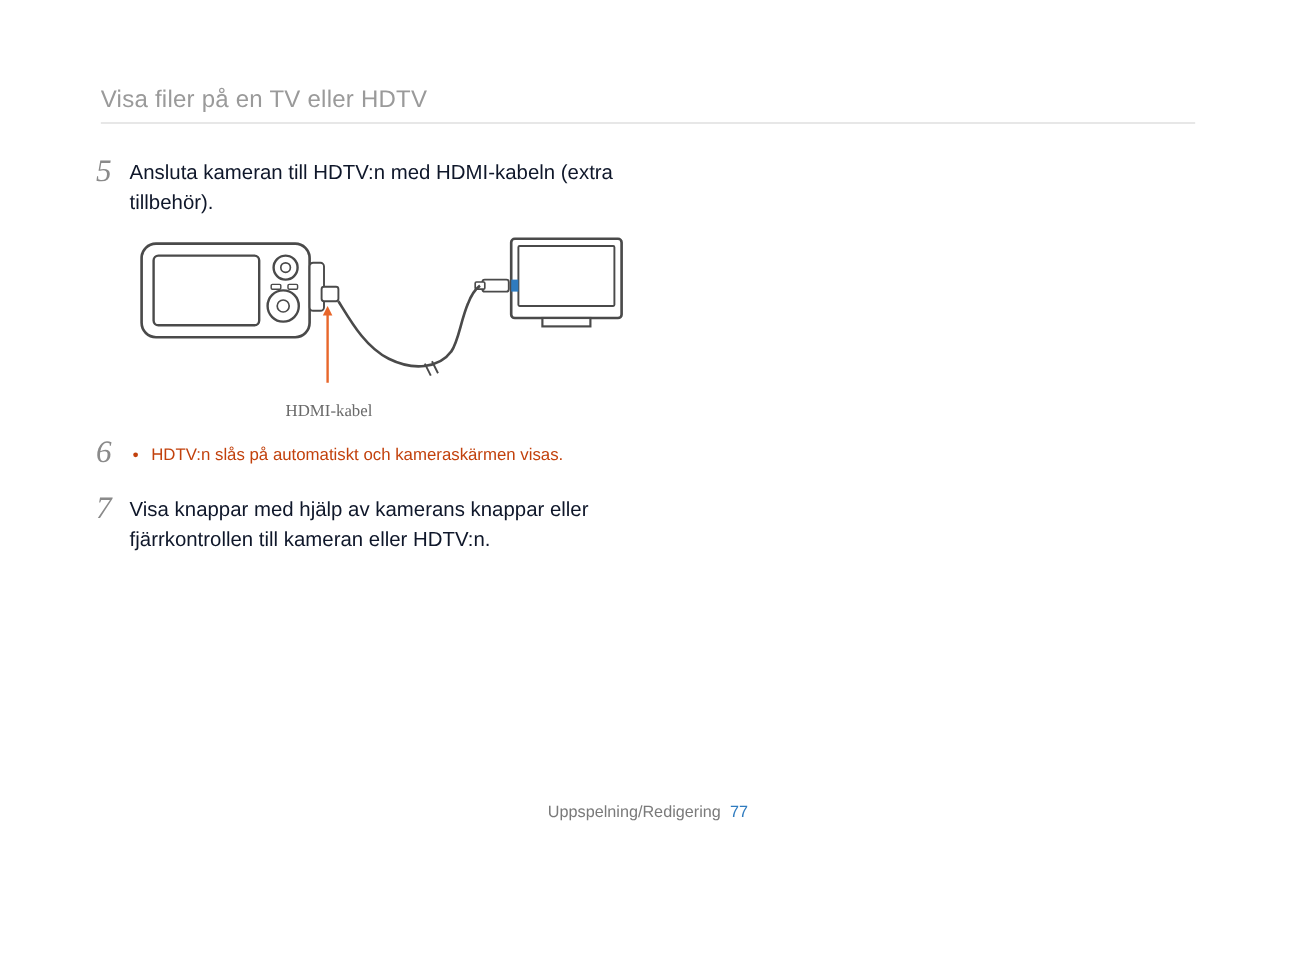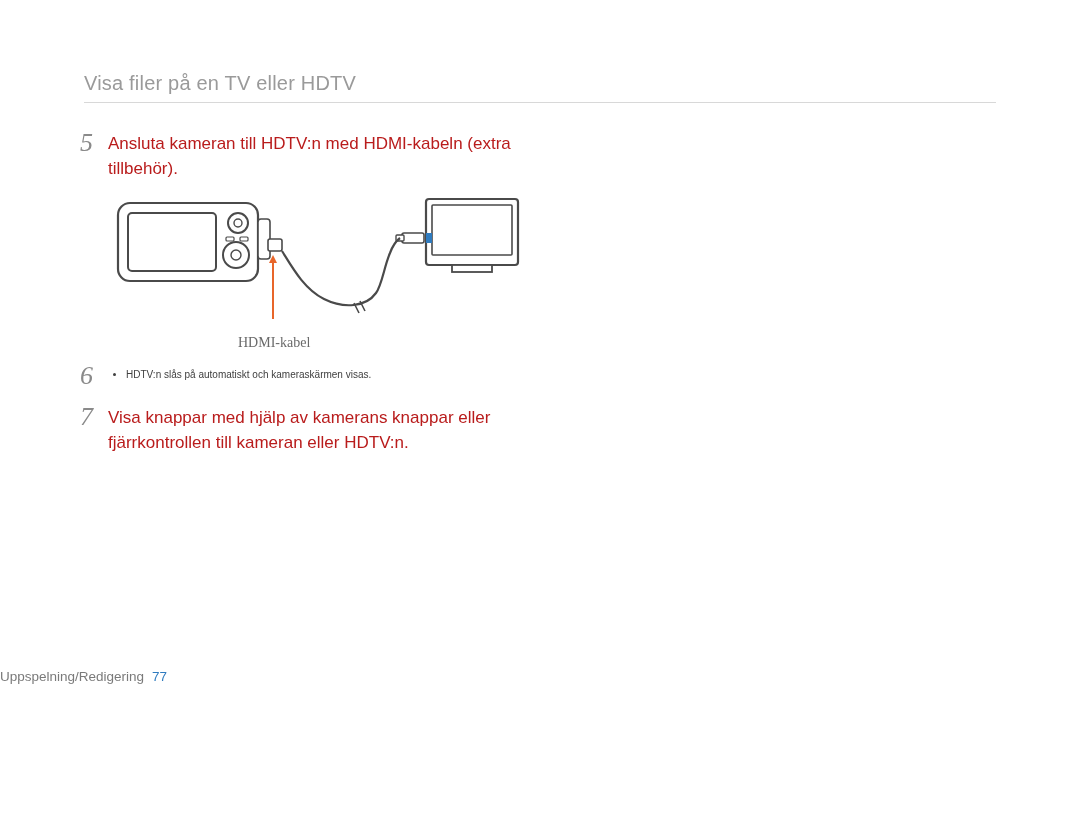--- a/index.html
+++ b/index.html
@@ -53,53 +53,54 @@
     width: 28px;
     flex: 0 0 28px;
     line-height: 1;
     text-align: left;
     font-family: Georgia, "Times New Roman", serif;
     font-style: italic;
   }
   .step-body {
     font-size: 17px;
     font-weight: 300;
-    color: #b91c1c;
+    color: #0f172a;
     line-height: 1.45;
     padding-top: 2px;
   }
   .sub-bullets {
     margin: 4px 0 14px 0;
     padding-left: 18px;
     list-style: disc;
   }
   .sub-bullets li {
-    font-size: 10px;
+    font-size: 14px;
     font-weight: 300;
-    color: #404040;
+    color: #c2410c;
     line-height: 1.5;
   }
   .diagram {
     margin-left: 28px;
     margin-top: 6px;
     margin-bottom: 12px;
   }
   .diagram-label {
     font-size: 14px;
     font-weight: 300;
     color: #6a6a6a;
     margin-top: 2px;
     margin-left: 130px;
     font-family: Liberation Serif, serif;
   }
   .footer {
     position: absolute;
     left: 0;
     right: 0;
     bottom: 36px;
+    text-align: center;
     font-size: 13.5px;
     font-weight: 300;
     color: #7a7a7a;
   }
   .footer .page-num {
     color: #2f7bbf;
     margin-left: 4px;
   }
 </style>
 </head>

